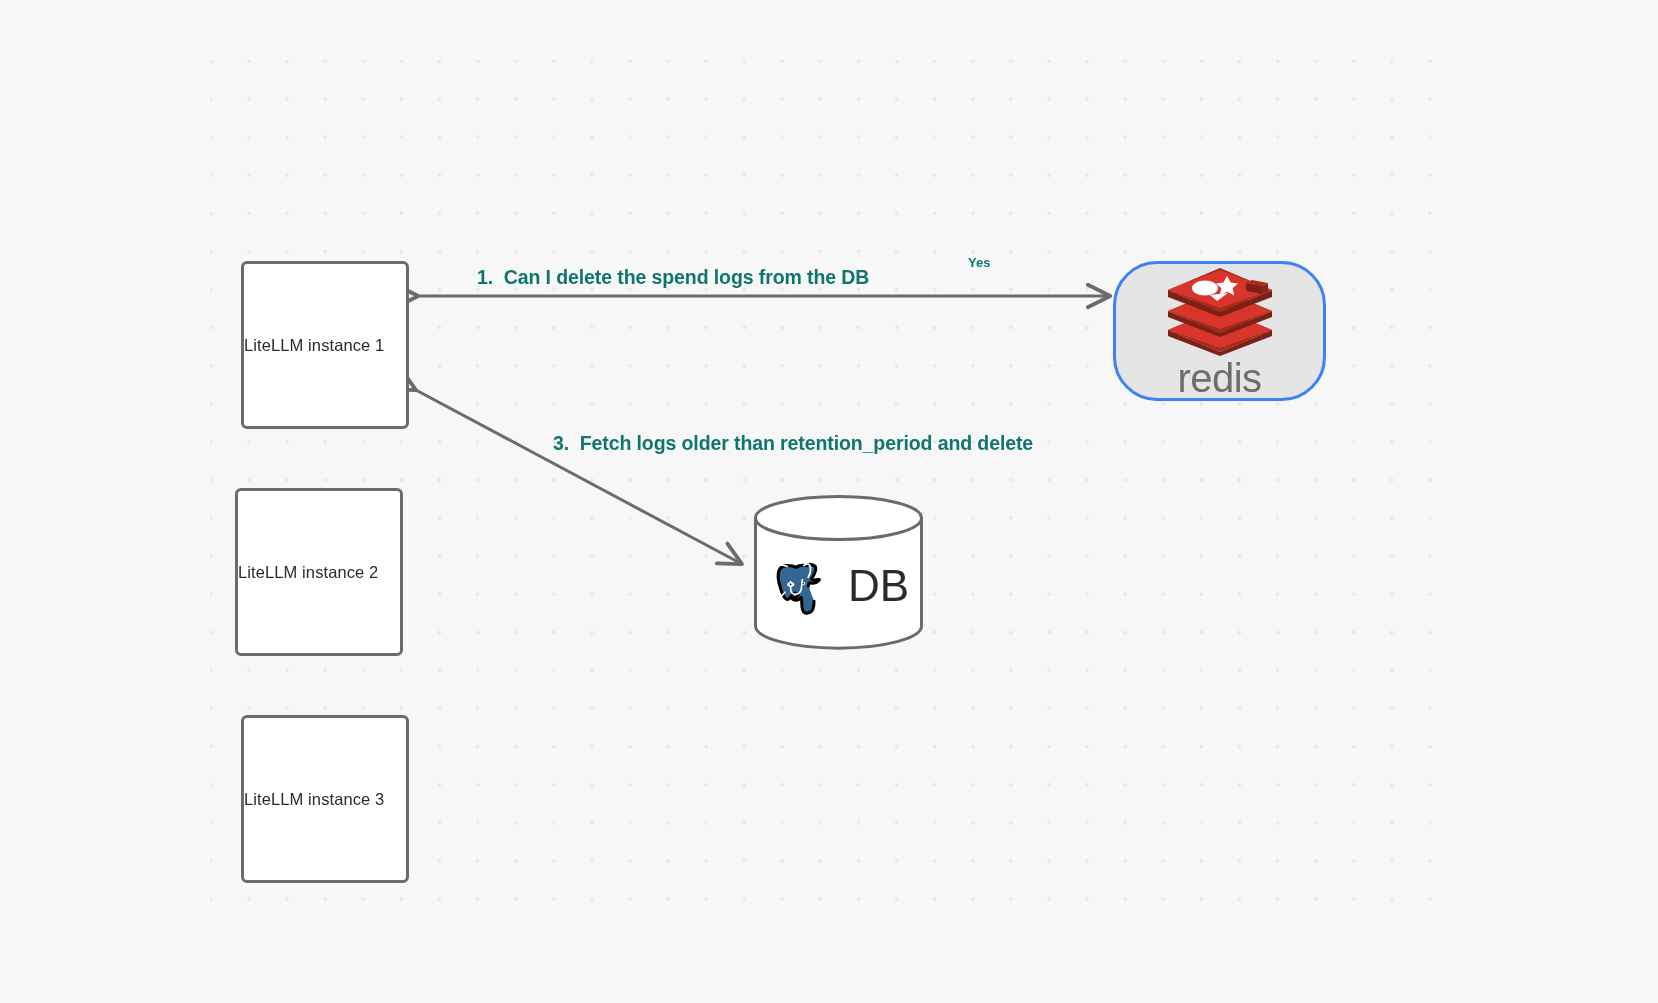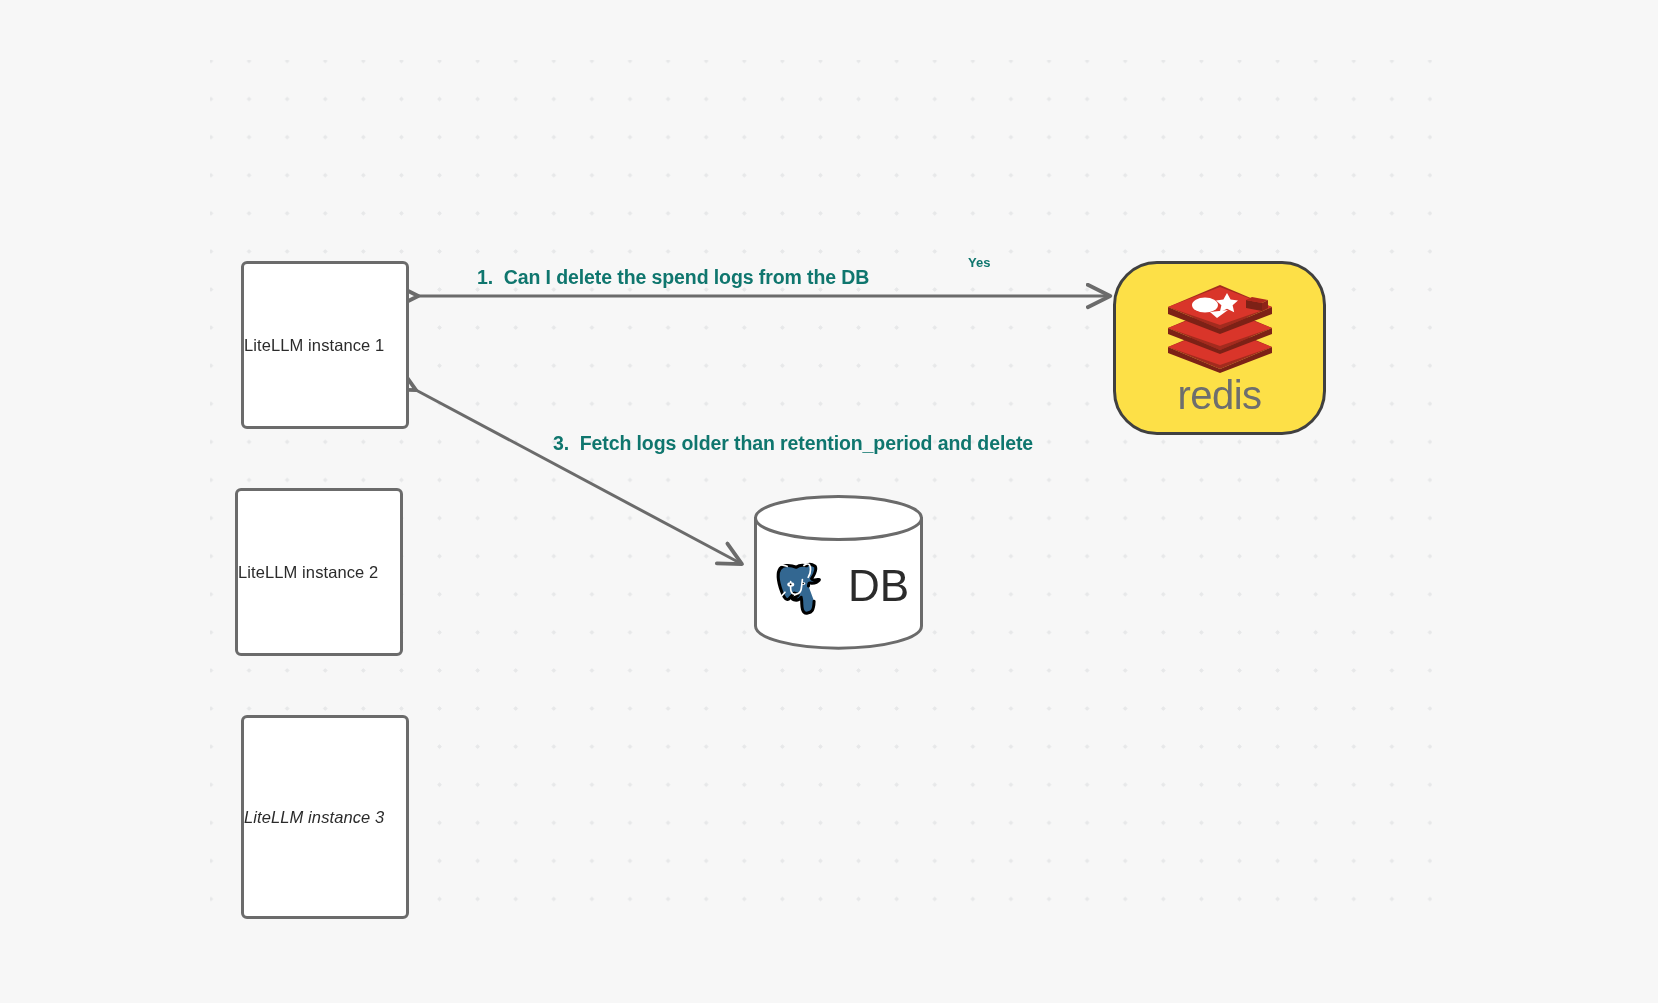--- a/index.html
+++ b/index.html
@@ -42,31 +42,31 @@
   }
   .node-box .node-label {
     font-size: 16.5px;
     color: #2b2b2b;
     font-family: "Liberation Sans", sans-serif;
     letter-spacing: 0.1px;
     white-space: nowrap;
   }
   #box-instance-1 { left: 241px; top: 261px; width: 168px; height: 168px; }
   #box-instance-2 { left: 235px; top: 488px; width: 168px; height: 168px; }
-  #box-instance-3 { left: 241px; top: 715px; width: 168px; height: 204px; font-style: italic; }
+  #box-instance-3 { left: 241px; top: 715px; width: 168px; height: 168px; }
 
   
   #node-redis {
     position: absolute;
     left: 1113px;
     top: 261px;
     width: 213px;
-    height: 174px;
-    background: #fde047;
-    border: 3px solid #404040;
+    height: 140px;
+    background: #e5e5e5;
+    border: 3px solid #3b82f6;
     border-radius: 44px;
     box-sizing: border-box;
     display: flex;
     flex-direction: column;
     align-items: center;
     justify-content: center;
   }
   #redis-logo-svg { display: block; }
   #redis-wordmark {
     font-family: "Liberation Sans", sans-serif;

